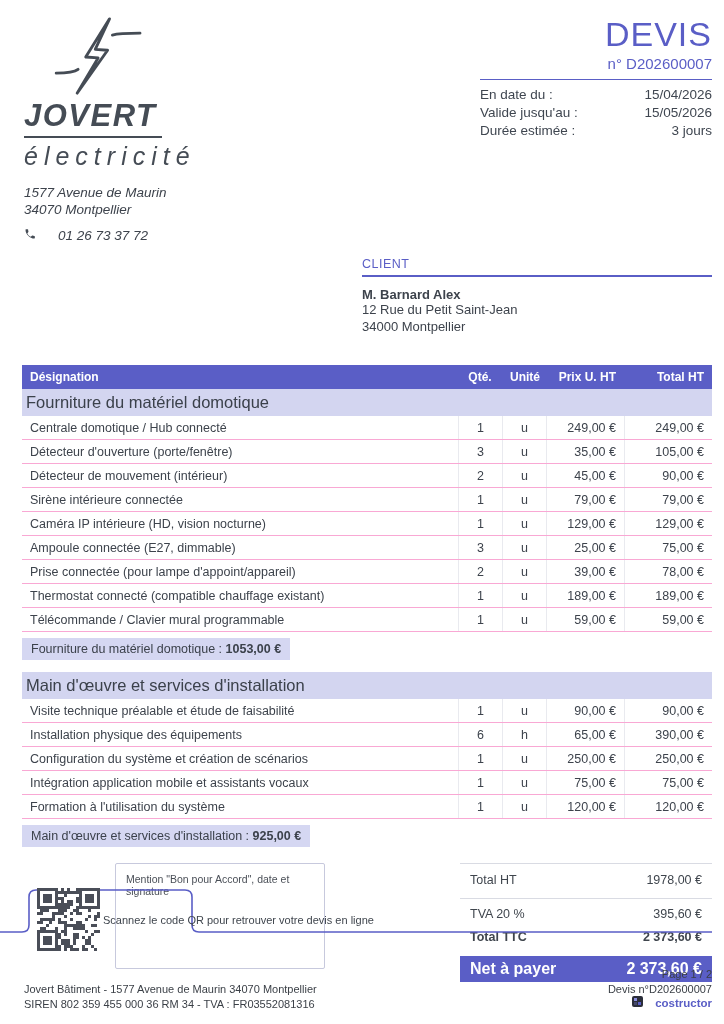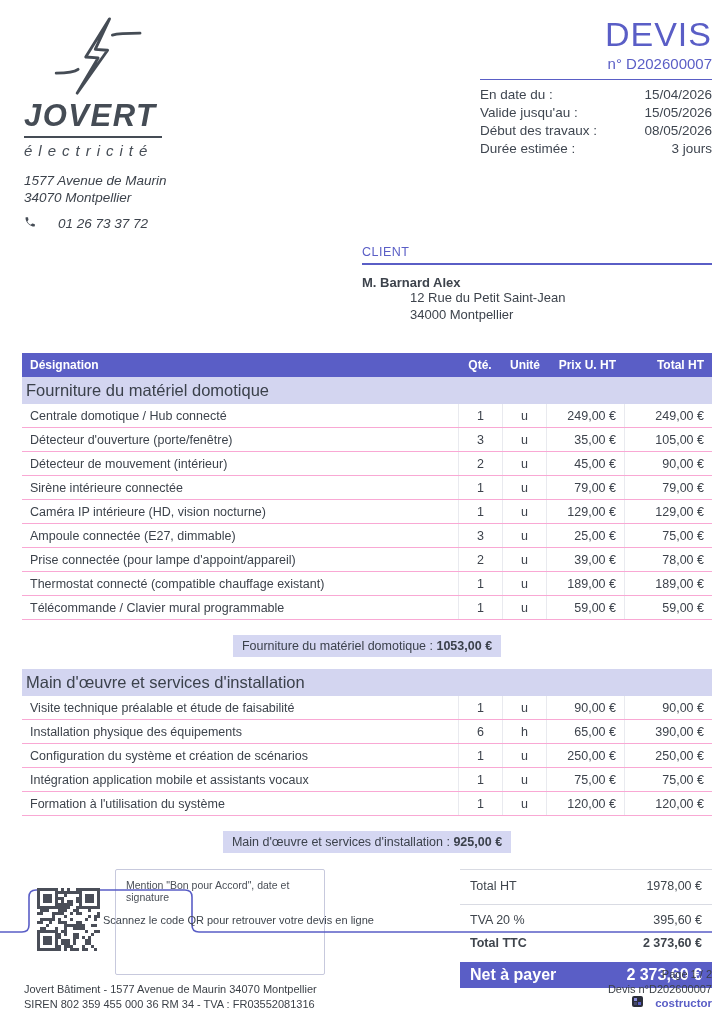--- a/index.html
+++ b/index.html
@@ -6,51 +6,51 @@
   html,body { background:#ffffff; }
   body { font-family:"Liberation Sans","DejaVu Sans",sans-serif; color:#3d434c; }
   .page { position:relative; width:724px; height:1024px; margin:0 auto; background:#fff; overflow:hidden; }
 
   
   .header { display:flex; justify-content:space-between; padding:16px 12px 0 24px; }
   .brand-col { width:300px;font-style:italic; }
   .bolt-wrap { margin-left:28px; }
   .brand-name { font-size:31px; font-weight:bold; letter-spacing:1.5px; color:#454c55; line-height:1.05; }
   .brand-rule { width:138px; height:0; border-bottom:2.5px solid #454c55; margin:3px 0 4px 0; }
-  .brand-sub { font-size:15px; letter-spacing:6px; color:#454c55; }
+  .brand-sub { font-size:25px; letter-spacing:6px; color:#454c55; }
   .brand-addr { margin-top:13px; font-size:13.5px; color:#3d434c; line-height:1.3; }
   .brand-phone { margin-top:9px; font-size:13.5px; color:#3d434c; display:flex; align-items:center; gap:22px; }
 
   .doc-col { width:232px; text-align:right; }
   .doc-title { font-size:34px; font-weight:500; letter-spacing:1px; color:#5a5ec6; line-height:1.1; }
   .doc-number { font-size:15px; font-weight:500; color:#5a5ec6; margin-top:2px; }
   .doc-rule { border-bottom:1.5px solid #5a5ec6; margin:7px 0 6px 0; }
   .meta-row { display:flex; justify-content:space-between; font-size:13.5px; color:#3f4650; line-height:1.32; }
 
   
   .client { margin:14px 12px 0 362px; }
   .client-heading { font-size:12.5px; letter-spacing:0.5px; color:#5a5ec6; }
   .client-rule { border-bottom:2px solid #5a5ec6; margin-top:4px; }
   .client-name { font-weight:bold; font-size:13px; margin-top:10px; }
-  .client-addr { font-size:13px; line-height:1.3;margin-left:48px; }
+  .client-addr { font-size:13px; line-height:1.3; }
 
   
   .items { margin:30px 12px 0 22px; }
   .grid-row { display:grid; grid-template-columns:1fr 44px 44px 78px 88px; align-items:center; }
   .thead { background:#5a5ec6; color:#fff; font-size:12px; font-weight:bold; }
   .thead > div { padding:5px 8px; }
   .th-num { text-align:right; }
   .th-c { text-align:center; }
   .section-row { background:#d3d5f0; }
   .section-row > div { grid-column:1 / -1; font-size:16.5px; color:#3b414b; padding:4px 4px; }
   .item-row { border-bottom:1px solid #f9a8d4; font-size:12.5px; color:#3d434c; }
   .item-row > div { padding:4.5px 8px; }
   .cell-c { text-align:center; border-left:1px solid #e9eaef; align-self:stretch; display:flex; align-items:center; justify-content:center; }
   .cell-r { text-align:right; border-left:1px solid #e9eaef; align-self:stretch; display:flex; align-items:center; justify-content:flex-end; }
-  .subtotal-row { text-align:center; margin:15px 0 12px 0; }
+  .subtotal-row { text-align:left; margin:6px 0 12px 0; }
   .subtotal-chip { display:inline-block; background:#d5d7f2; color:#3b414b; font-size:12.5px; padding:4px 9px; }
   .subtotal-chip b { font-weight:bold; }
 
   
   .bottom { display:flex; justify-content:space-between; align-items:flex-start; margin:16px 12px 0 115px; }
   .sign-box { width:210px; height:106px; border:1px solid #c7c9dd; border-radius:2px; padding:9px 10px; }
   .sign-note { font-size:10.5px; color:#4a4f57; }
   .totals { width:252px; font-size:12.5px; color:#3f454d; }
   .totals-row { display:flex; justify-content:space-between; padding:2px 10px; line-height:1.55; }
   .totals-row.first { border-top:1px solid #d9dbe3; border-bottom:1px solid #d9dbe3; padding:7px 10px; margin-bottom:4px; }
@@ -106,24 +106,20 @@
       <div class="doc-number">n° D202600007</div>
       <div class="doc-rule"></div>
       <div id="meta-rows">
           <div class="meta-row">
             <span>En date du :</span>
             <span>15/04/2026</span>
           </div>
           <div class="meta-row">
             <span>Valide jusqu'au :</span>
             <span>15/05/2026</span>
-          </div>
-          <div class="meta-row">
-            <span>Début des travaux :</span>
-            <span>08/05/2026</span>
           </div>
           <div class="meta-row">
             <span>Durée estimée :</span>
             <span>3 jours</span>
           </div>
         </div>
     </div>
   </div>
 
   <div class="client">

